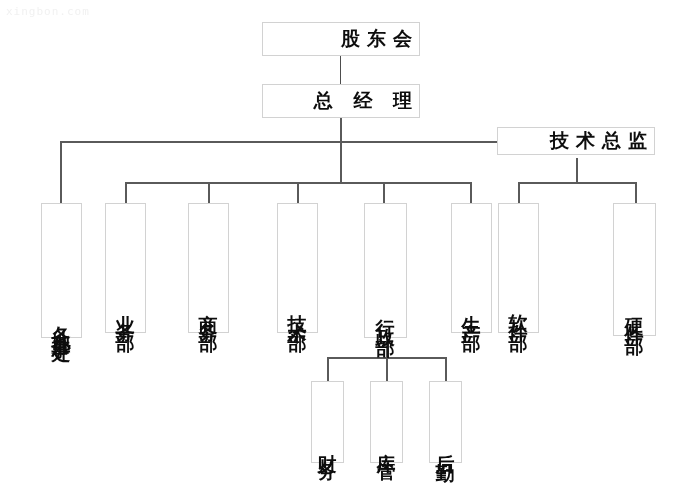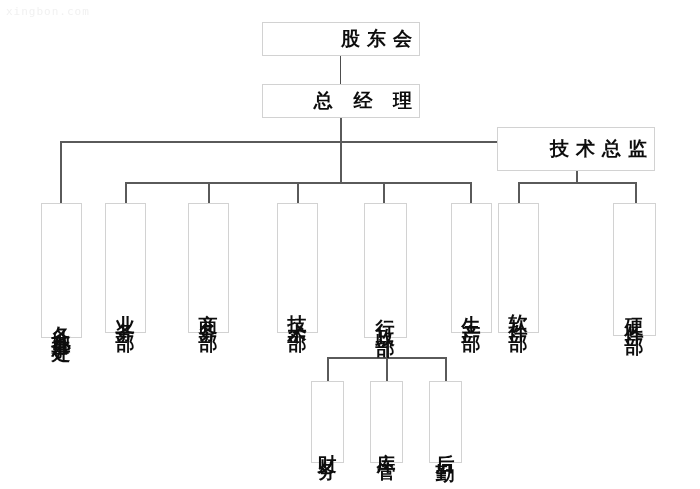--- a/index.html
+++ b/index.html
@@ -108,21 +108,21 @@
   <div class="line thick-v" style="left:445px; top:357px; height:24px;"></div>
 
   <div class="node horiz" style="left:262px; top:22px; width:158px; height:34px;">
     <span>股东会</span>
   </div>
 
   <div class="node horiz" style="left:262px; top:84px; width:158px; height:34px;">
     <span>总 经 理</span>
   </div>
 
-  <div class="node horiz" style="left:497px; top:127px; width:158px; height:44px;">
+  <div class="node horiz" style="left:497px; top:127px; width:158px; height:28px;">
     <span>技术总监</span>
   </div>
 
   <div class="node vert tight" style="left:41px; top:203px; width:41px; height:135px;">
     <span>各地办事处</span>
   </div>
 
   <div class="node vert" style="left:105px; top:203px; width:41px; height:130px;">
     <span>业务部</span>
   </div>

